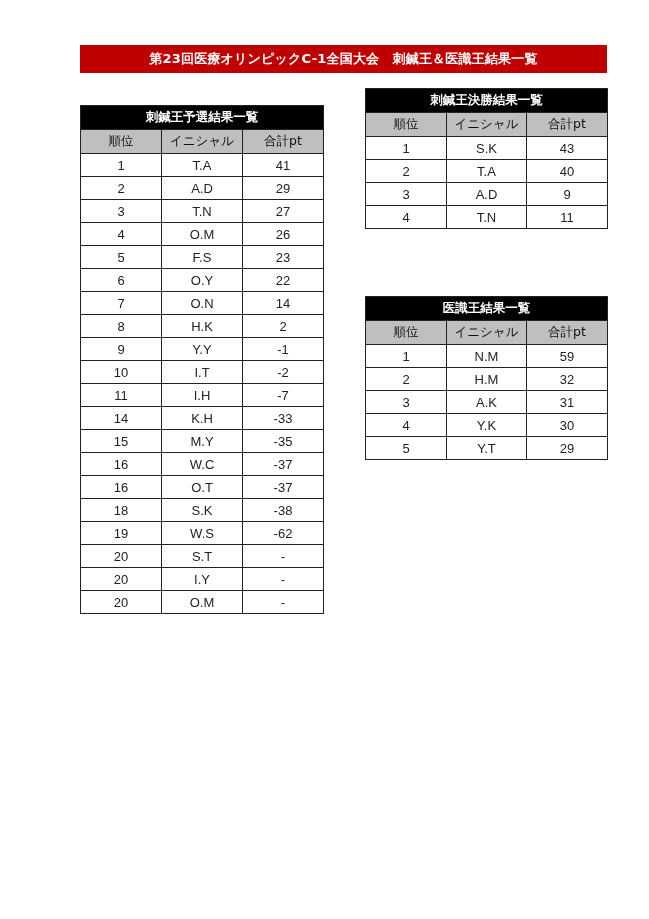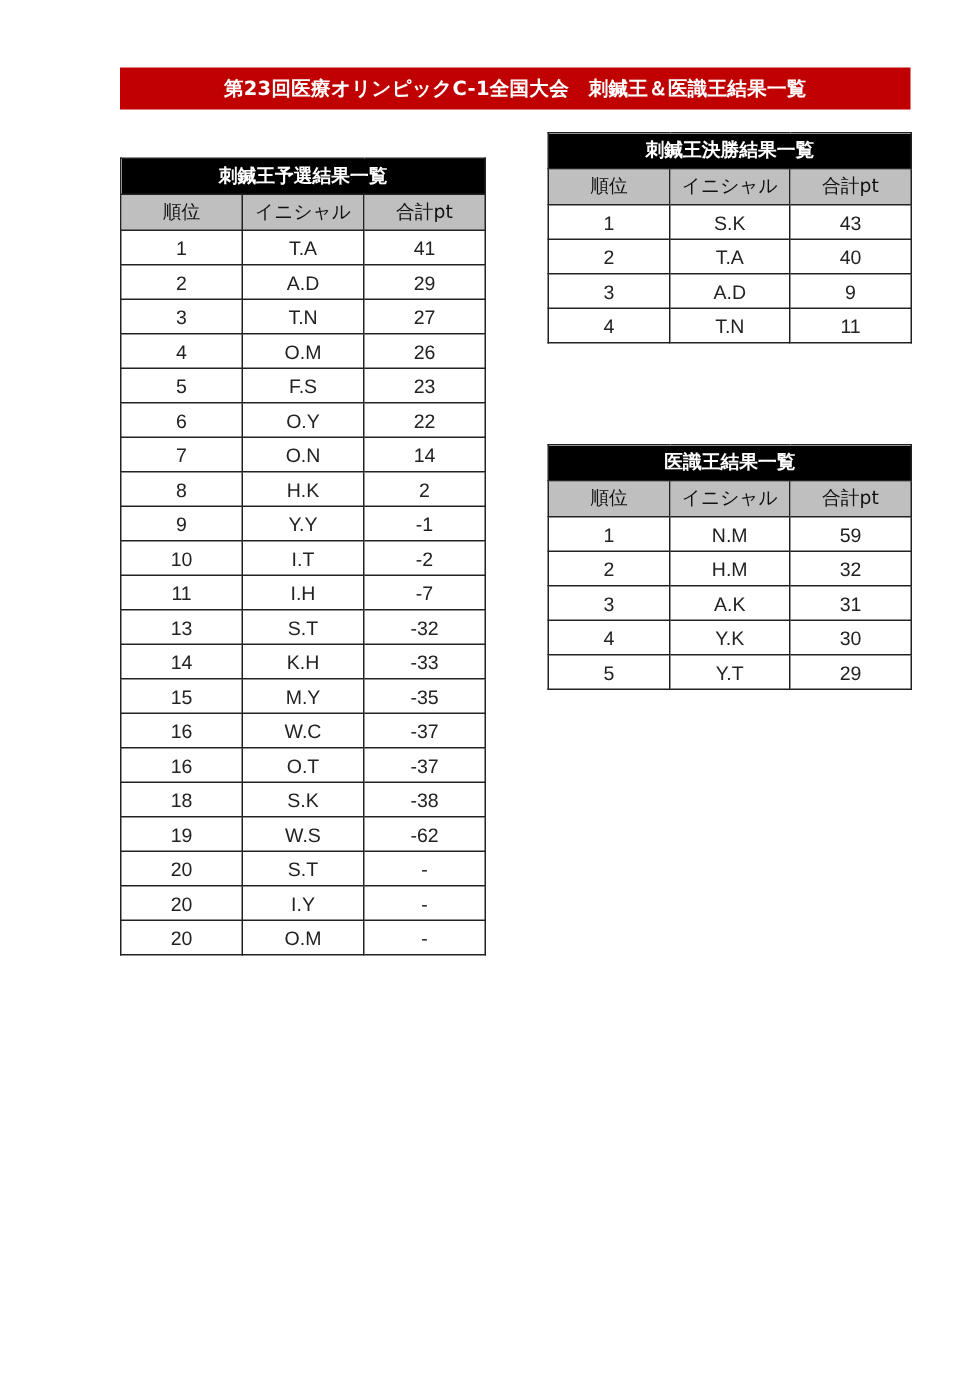--- a/index.html
+++ b/index.html
@@ -92,25 +92,20 @@
         <td>10</td>
         <td>I.T</td>
         <td>-2</td>
       </tr>
       <tr>
         <td>11</td>
         <td>I.H</td>
         <td>-7</td>
       </tr>
       <tr>
-        <td>13</td>
-        <td>S.T</td>
-        <td>-32</td>
-      </tr>
-      <tr>
         <td>14</td>
         <td>K.H</td>
         <td>-33</td>
       </tr>
       <tr>
         <td>15</td>
         <td>M.Y</td>
         <td>-35</td>
       </tr>
       <tr>

